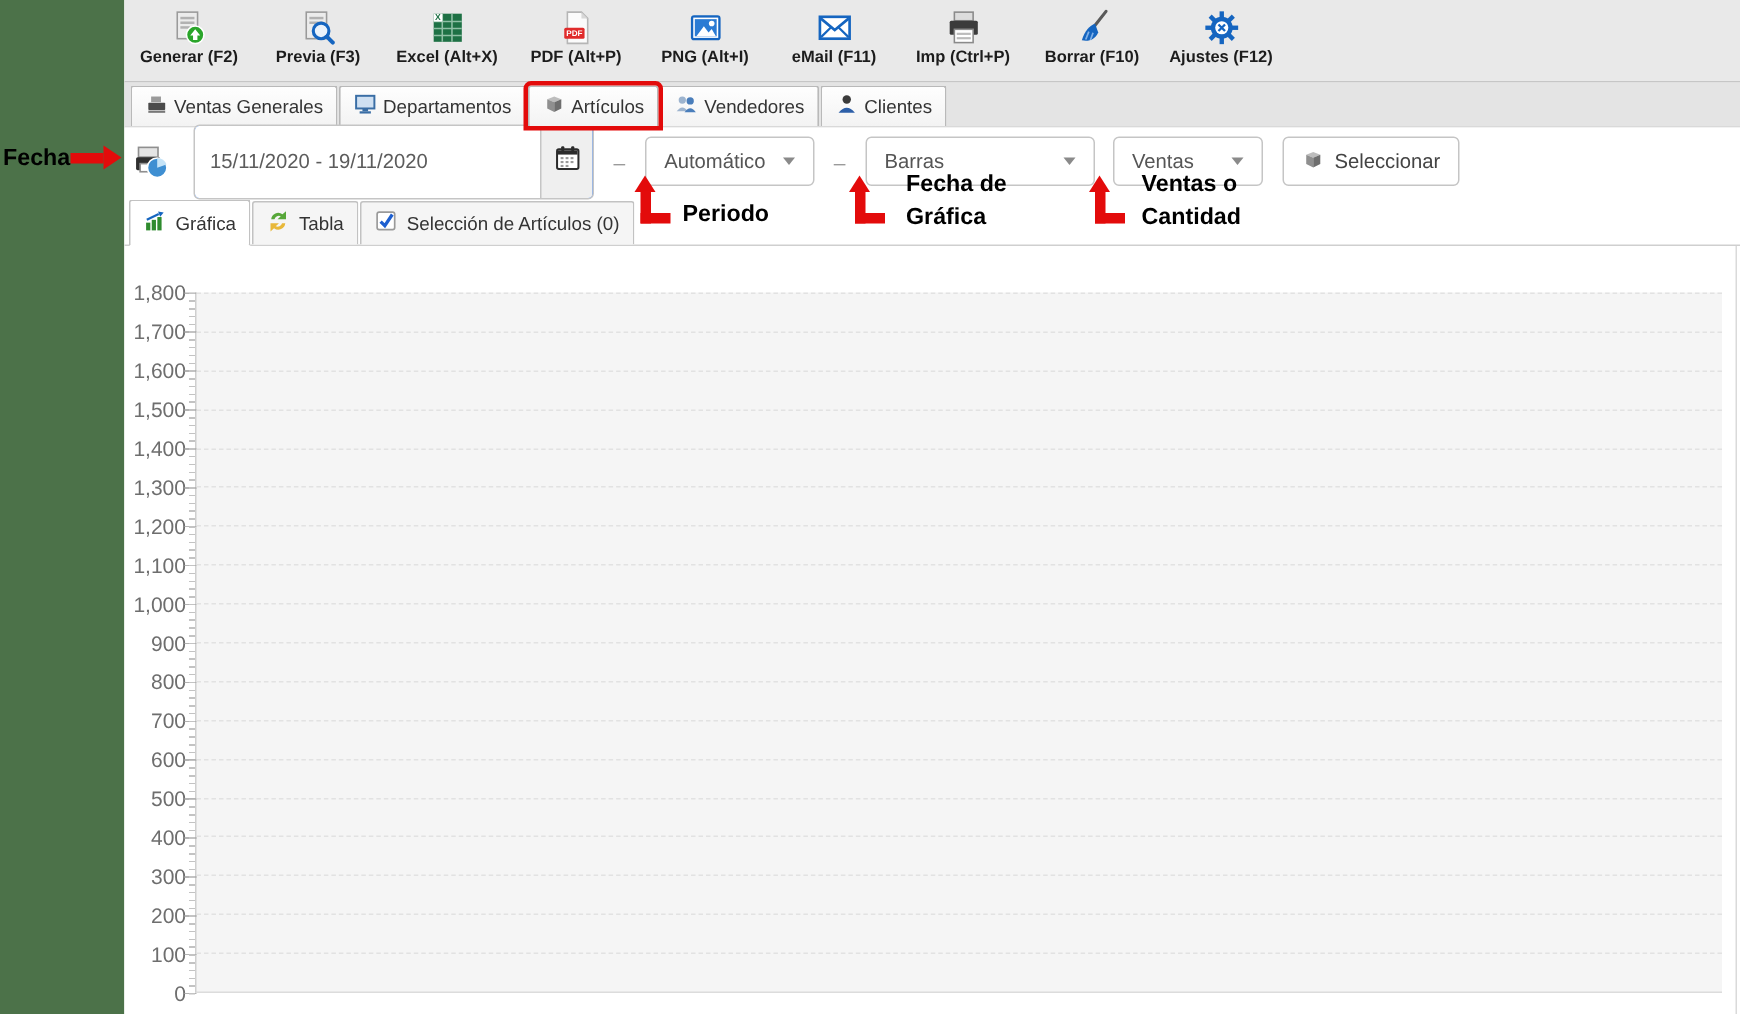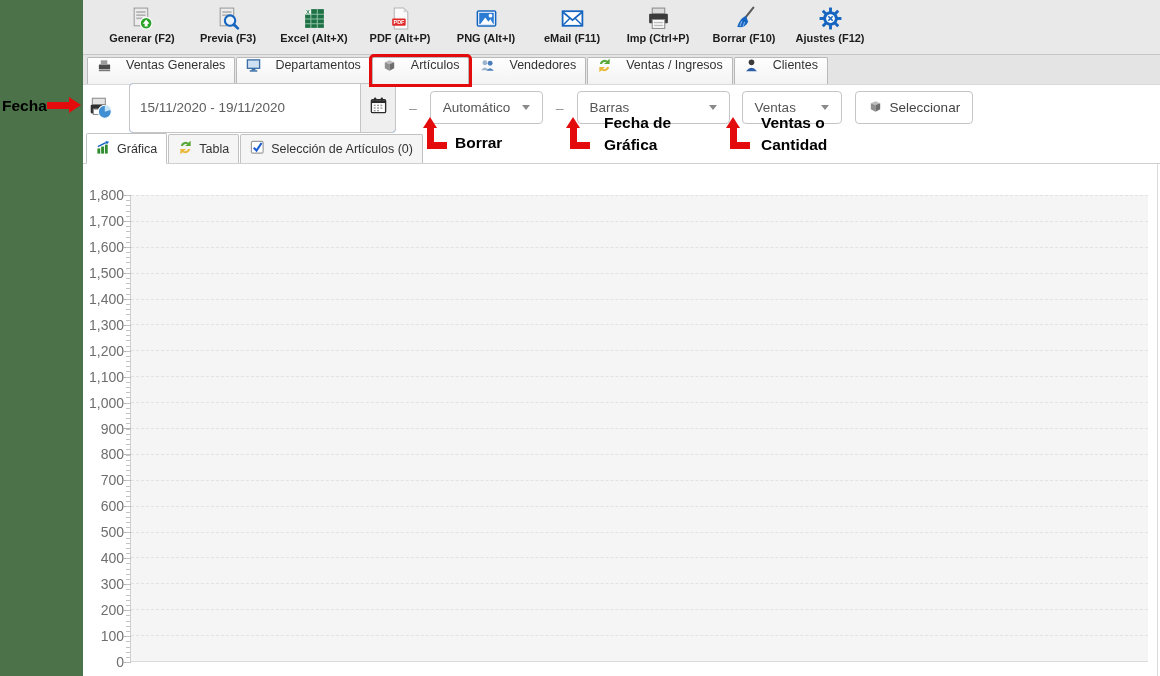--- a/index.html
+++ b/index.html
@@ -27,36 +27,36 @@
     border-top: 8px solid transparent; border-bottom: 8px solid transparent;
     border-left: 12px solid #e30b0b;
   }
 
   
   .main { position: absolute; left: 83px; top: 0; width: 1077px; height: 676px; background: #fff; }
 
   
   .toolbar {
     height: 55px; background: #e9e9e9; border-bottom: 1px solid #c6c6c6;
-    display: flex; align-items: flex-start; padding-left: 16px;
+    display: flex; align-items: flex-start; padding-left: 0;
   }
   .tbtn {
     width: 86px; display: flex; flex-direction: column; align-items: center;
     padding-top: 5px; cursor: pointer;
   }
   .tbtn .ticon { width: 26px; height: 26px; display: flex; align-items: center; justify-content: center; }
   .tbtn .tlabel { font-size: 11px; font-weight: bold; color: #1c1c1c; margin-top: 1px; white-space: nowrap; }
 
   
   .tabbar {
     height: 30px; background: #e4e4e4; border-bottom: 1px solid #d9d9d9;
     display: flex; align-items: flex-end; padding-left: 4px;
   }
   .tab {
-    height: 27px; display: flex; align-items: flex-start; gap: 14px; padding: 0 9px;
+    height: 27px; display: flex; align-items: center; gap: 4px; padding: 0 9px;
     background: linear-gradient(#fefefe, #f3f3f3);
     border: 1px solid #b9b9b9; border-bottom: none;
     border-radius: 2px 2px 0 0;
     font-size: 12.5px; color: #333; margin-right: 1px; white-space: nowrap; cursor: pointer;
   }
   .tab.highlighted { outline: 3px solid #e30b0b; outline-offset: 0px; position: relative; z-index: 2; }
 
   
   .controls {
     height: 45px; background: #ffffff; display: flex; align-items: center; padding-left: 5px;
@@ -304,29 +304,20 @@
     <div class="tab">
       <span>
         <svg width="15" height="15" viewBox="0 0 16 16">
             <circle cx="5.2" cy="5" r="2.6" fill="#9db4cf"></circle>
             <path d="M1.2 13 q4 -5.5 8 0 z" fill="#9db4cf"></path>
             <circle cx="10.8" cy="5.6" r="2.6" fill="#4a7ebb"></circle>
             <path d="M6.8 13.6 q4 -5.5 8 0 z" fill="#4a7ebb"></path>
           </svg>
       </span>
       <span>Vendedores</span>
-    </div>
-    <div class="tab">
-      <span>
-        <svg width="15" height="15" viewBox="0 0 16 16">
-            <path d="M3 6.5 A5 5 0 0 1 11 3 L13.5 0.8 L13.5 6.5 L7.5 6.5 L9.8 4.4 A3.3 3.3 0 0 0 5.3 6.5 Z" fill="#58a83a"></path>
-            <path d="M13 9.5 A5 5 0 0 1 5 13 L2.5 15.2 L2.5 9.5 L8.5 9.5 L6.2 11.6 A3.3 3.3 0 0 0 10.7 9.5 Z" fill="#e8b83a"></path>
-          </svg>
-      </span>
-      <span>Ventas / Ingresos</span>
     </div>
     <div class="tab">
       <span>
         <svg width="15" height="15" viewBox="0 0 16 16">
             <circle cx="8" cy="4.6" r="3" fill="#3b3b3b"></circle>
             <path d="M2.2 14 q5.8 -7 11.6 0 z" fill="#2d5fa8"></path>
           </svg>
       </span>
       <span>Clientes</span>
     </div>
@@ -469,21 +460,21 @@
         <div class="gridline" style="top: 94.4444%;"></div>
       </div>
     <div class="panel-right-edge"></div>
   </div>
 
   <div class="anno bent" style="left:340px; top:117px;">
     <div class="head"></div>
       <div class="vbar"></div>
       <div class="hbar"></div>
   </div>
-  <div class="anno-text" style="left:372px; top:132px;">Borrar</div>
+  <div class="anno-text" style="left:372px; top:132px;">Periodo</div>
 
   <div class="anno bent" style="left:483px; top:117px;">
     <div class="head"></div>
       <div class="vbar"></div>
       <div class="hbar"></div>
   </div>
   <div class="anno-text" style="left:521px; top:112px;">
     <div>Fecha de</div>
     <div>Gráfica</div>
   </div>

